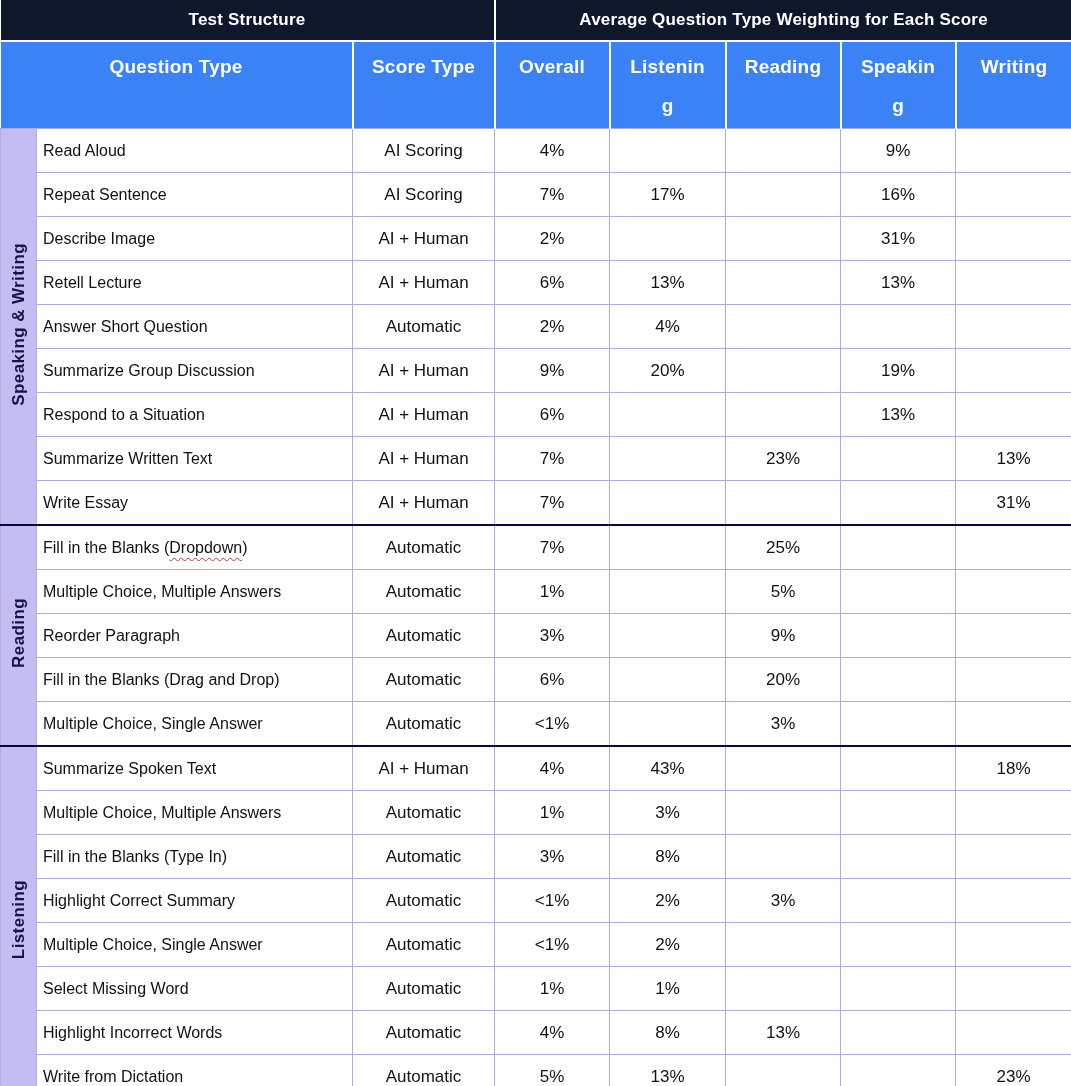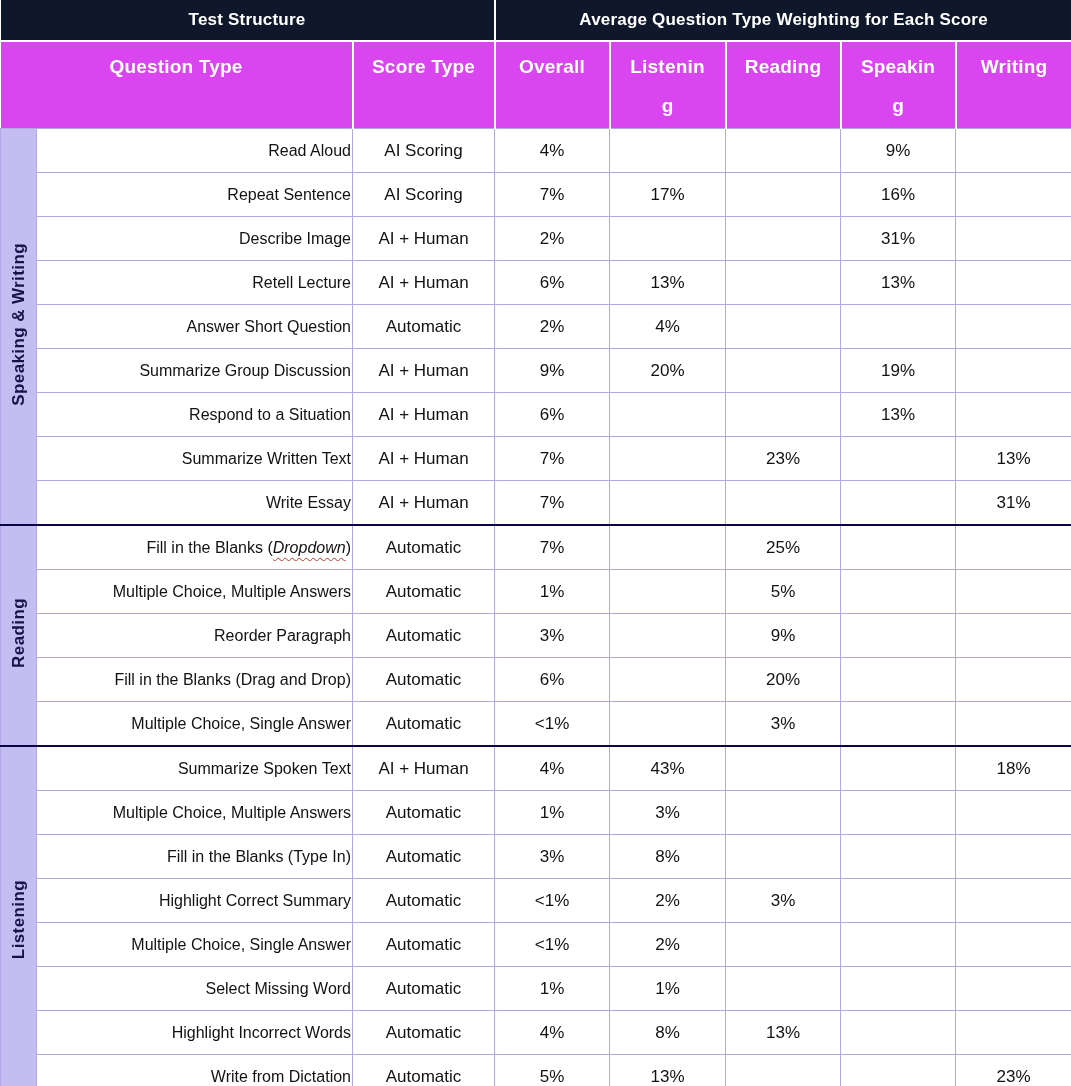--- a/index.html
+++ b/index.html
@@ -25,21 +25,21 @@
     height: 38px;
     text-align: center;
     vertical-align: middle;
     border-bottom: 2px solid #ffffff;
     letter-spacing: 0.2px;
   }
   tr.title-row th.t-right { border-left: 2px solid #ffffff; margin-top: 20px; }
 
   
   tr.cols-row th {
-    background: #d946ef;
+    background: #3b82f6;
     color: #ffffff;
     font-size: 19px;
     font-weight: 700;
     height: 80px;
     text-align: center;
     vertical-align: top;
     padding-top: 5px;
     line-height: 39px;
     white-space: pre-line;
     border-left: 2px solid #ffffff;
@@ -50,22 +50,22 @@
   
   tbody td {
     background: #ffffff;
     border: 1px solid #b3a8e4;
     height: 41px;
     font-size: 17px;
     color: #121212;
     vertical-align: middle;
   }
   tbody td.q {
-    text-align: right;
-    padding-left: 24px;
+    text-align: left;
+    padding-left: 6px;
     font-size: 16px;
   }
   tbody td.score, tbody td.pct { text-align: center; }
 
   tbody tr.group-start td { border-top: 2px solid #0a0545; }
 
   td.group-label {
     background: #c3bdf2;
     text-align: center;
     vertical-align: middle;
@@ -82,21 +82,20 @@
     letter-spacing: 0.4px;
     white-space: nowrap;
   }
 
   .wavy {
     text-decoration-line: underline;
     text-decoration-style: wavy;
     text-decoration-color: #c0392b;
     text-decoration-thickness: 1px;
     text-underline-offset: 4px;
-    font-style: italic;
   }
 </style>
 </head>
 <body>
 
 <table class="weighting-table">
   <colgroup>
     <col style="width:36px">
     <col style="width:316px">
     <col style="width:142px">

